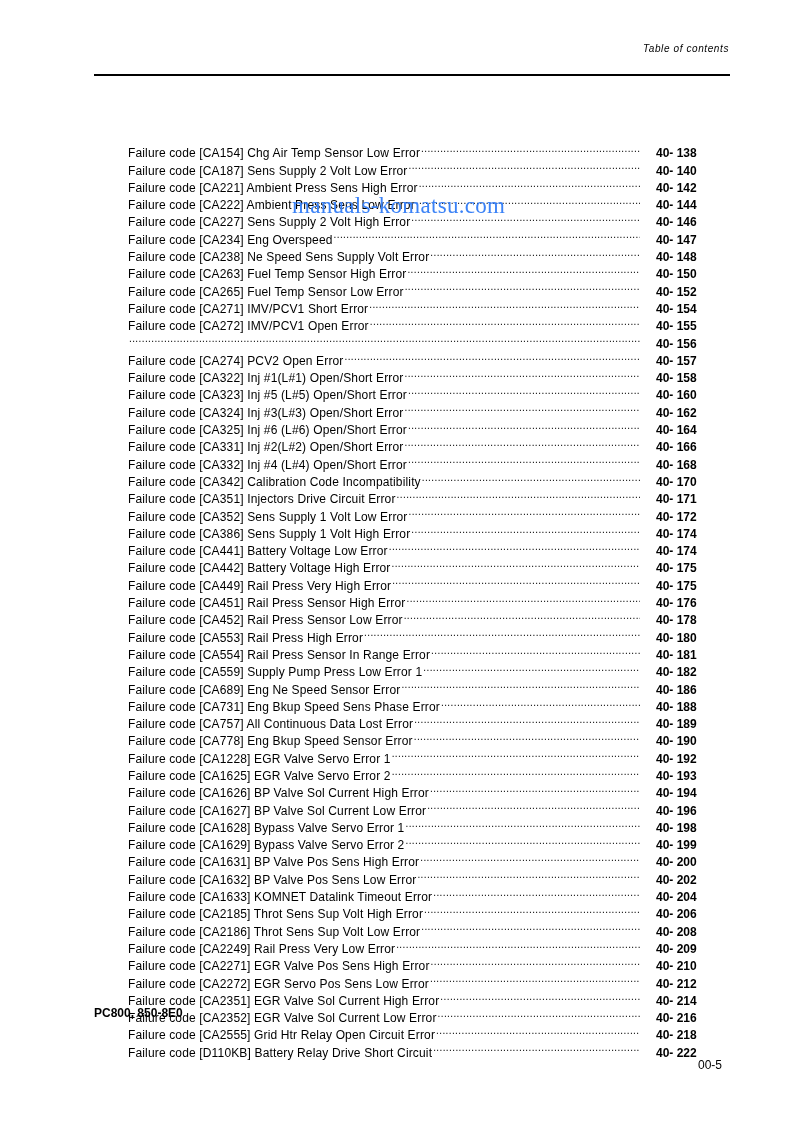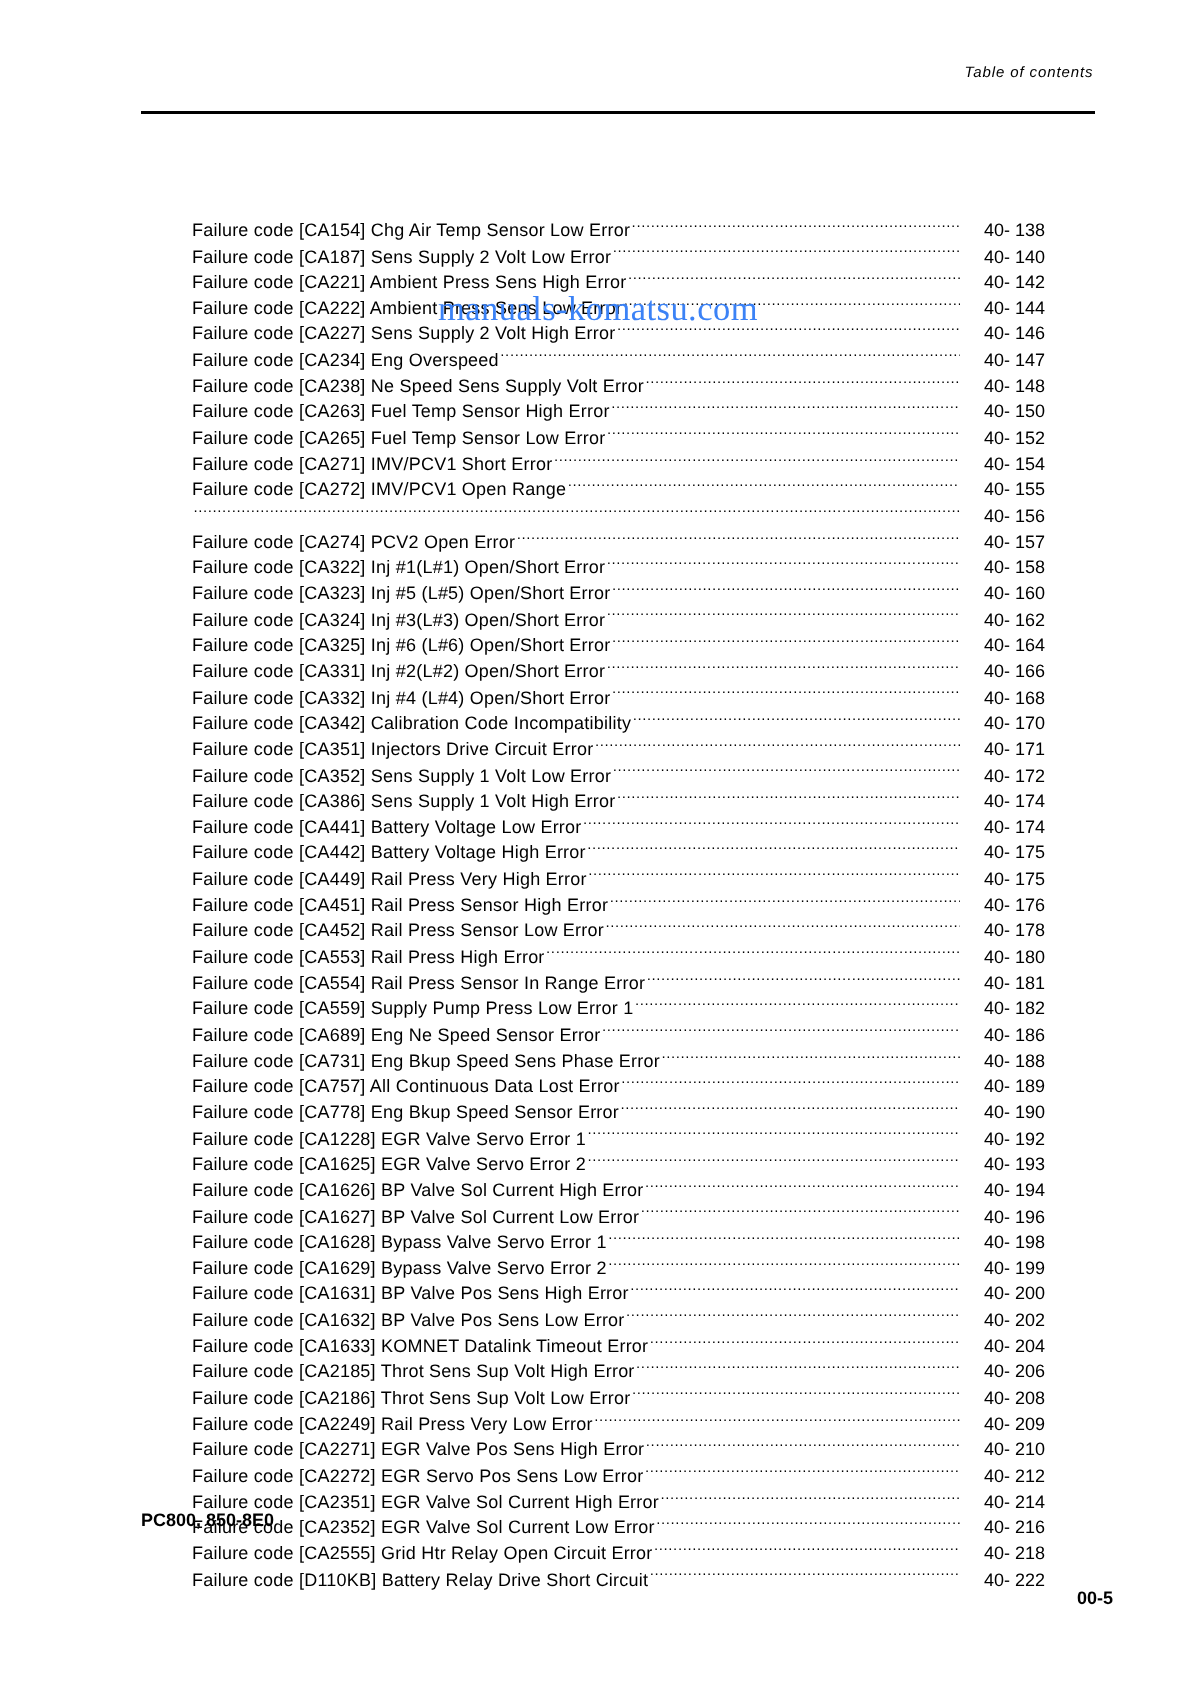--- a/index.html
+++ b/index.html
@@ -5,24 +5,24 @@
   html, body { margin:0; padding:0; background:#ffffff; }
   body { width:794px; height:1123px; position:relative; overflow:hidden; font-family:"Liberation Sans", sans-serif; color:#000; }
   .header-title { position:absolute; right:65px; top:43px; font-size:10px; letter-spacing:0.6px;font-style:italic; }
   .header-rule { position:absolute; left:94px; top:74px; width:636px; height:2px; background:#000; }
   .toc { position:absolute; left:128px; top:103px; width:580px;margin-top:37px; }
   .toc-row { display:flex; align-items:baseline; height:17.3px; font-size:12px; line-height:17.3px; white-space:nowrap; }
   .toc-text { flex:0 0 auto; letter-spacing:0.15px; }
   .toc-leader { flex:1 1 auto; overflow:hidden; height:17.3px; margin:0 2px 0 1px; position:relative; }
   .toc-leader::after { content:"........................................................................................................................................................................................"; position:absolute; left:0; bottom:0; font-size:10px; letter-spacing:0.4px; line-height:17.3px; }
   .toc-gap { flex:0 0 14px; }
-  .toc-page { flex:0 0 52px; text-align:left; }
+  .toc-page { flex:0 0 52px; text-align:left;font-weight:bold; }
   .watermark { position:absolute; left:292px; top:193px; font-size:23px; color:#3b82f6; letter-spacing:0.3px;font-family:Liberation Serif, serif; }
   .footer-left { position:absolute; left:94px; top:1006px; font-size:12px; font-weight:bold; }
-  .footer-right { position:absolute; right:52px; top:1058px; font-size:12px; font-weight:bold; }
+  .footer-right { position:absolute; right:72px; top:1058px; font-size:12px; font-weight:normal; }
 </style>
 </head>
 <body>
 
 <div class="header-title">Table of contents</div>
 <div class="header-rule"></div>
 
 <div class="toc" id="toc">
     <div class="toc-row">
       <span class="toc-text">Failure code [CA154] Chg Air Temp Sensor Low Error</span>
@@ -78,21 +78,21 @@
       <span class="toc-gap"></span>
       <span class="toc-page">40- 152</span>
     </div>
     <div class="toc-row">
       <span class="toc-text">Failure code [CA271] IMV/PCV1 Short Error</span>
       <span class="toc-leader"></span>
       <span class="toc-gap"></span>
       <span class="toc-page">40- 154</span>
     </div>
     <div class="toc-row">
-      <span class="toc-text">Failure code [CA272] IMV/PCV1 Open Range</span>
+      <span class="toc-text">Failure code [CA272] IMV/PCV1 Open Error</span>
       <span class="toc-leader"></span>
       <span class="toc-gap"></span>
       <span class="toc-page">40- 155</span>
     </div>
     <div class="toc-row">
       <span class="toc-leader"></span>
       <span class="toc-gap"></span>
       <span class="toc-page">40- 156</span>
     </div>
     <div class="toc-row">

